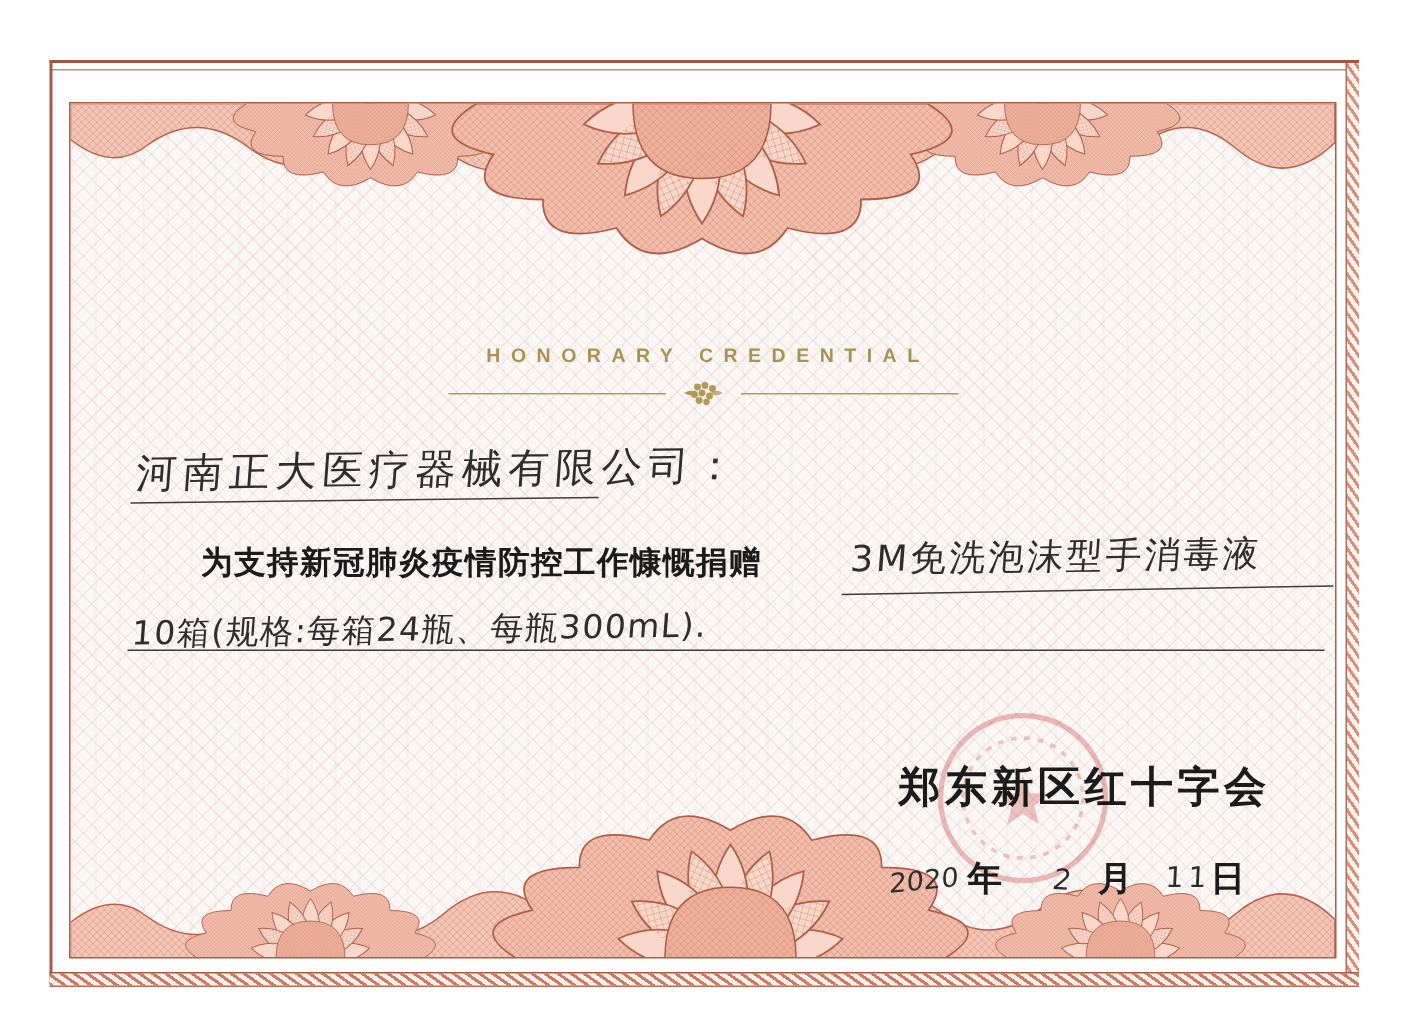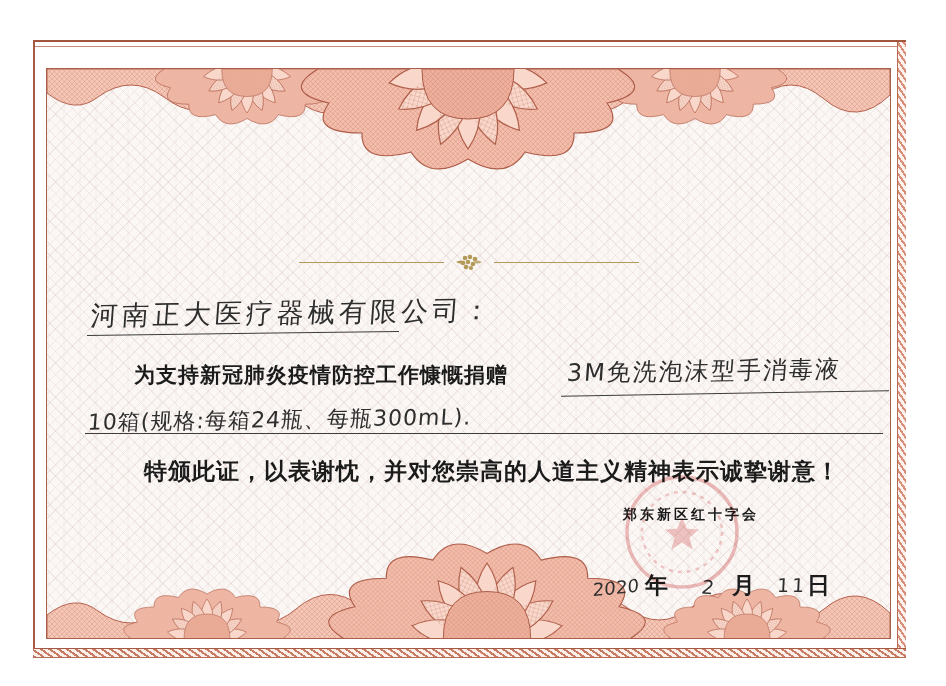--- a/index.html
+++ b/index.html
@@ -71,21 +71,21 @@
   .u-recipient{left:40px;top:264px;width:312px;transform:rotate(-0.7deg);}
 
   .body-prefix{left:87px;top:292px;font-size:21px;letter-spacing:1px;text-align:center;}
   .donation-item{left:520px;top:286px;font-size:24px;letter-spacing:2px;}
   .u-donation1{left:514px;top:324px;width:328px;transform:rotate(-1deg);}
   .donation-detail{left:41px;top:336px;font-size:22px;letter-spacing:1px;}
   .u-donation2{left:38px;top:364px;width:798px;}
 
   .thanks{left:97px;top:387px;font-size:23px;letter-spacing:1px;}
 
-  .issuer{left:552px;top:437px;font-size:14px;letter-spacing:3px;margin-left:24px;}
+  .issuer{left:552px;top:437px;font-size:28px;letter-spacing:3px;}
   .issuer-note{left:341px;top:468px;font-size:21px;letter-spacing:0.5px;}
 
   .date-year{left:546px;top:508px;font-size:18px;transform:skewX(-8deg) rotate(-6deg);}
   .date-year-suffix{left:598px;top:501px;font-size:23px;}
   .date-month{left:655px;top:507px;font-size:19px;transform:skewX(-6deg) rotate(4deg);}
   .date-month-suffix{left:685px;top:501px;font-size:23px;}
   .date-day{left:730px;top:505px;font-size:19px;letter-spacing:3px;transform:skewX(-3deg);}
   .date-day-suffix{left:760px;top:501px;font-size:23px;}
 
   .seal{position:absolute;left:560px;top:388px;width:150px;height:150px;
@@ -141,20 +141,21 @@
     </svg>
 
     <svg class="band bottom" viewBox="0 0 843 112">
       <path d="M0,0 H843 V26 Q810,58 777,30 Q744,2 711,30 Q678,60 645,32 Q612,6 579,32 Q546,56 513,30 Q480,4 447,30 Q414,62 381,32 Q348,6 315,32 Q282,58 249,30 Q216,2 183,30 Q150,54 117,28 Q84,4 51,28 Q28,46 0,24 Z" fill="#f5c6b6" stroke="#b4604c" stroke-width="1"></path>
       <path d="M0,0 H843 V26 Q810,58 777,30 Q744,2 711,30 Q678,60 645,32 Q612,6 579,32 Q546,56 513,30 Q480,4 447,30 Q414,62 381,32 Q348,6 315,32 Q282,58 249,30 Q216,2 183,30 Q150,54 117,28 Q84,4 51,28 Q28,46 0,24 Z" fill="url(#xh)" stroke="none"></path>
       <use href="#rosette" transform="translate(160,0) scale(0.5)"></use>
       <use href="#rosette" transform="translate(700,0) scale(0.5)"></use>
       <use href="#rosette" transform="translate(440,0) scale(0.95)"></use>
     </svg>
 
+    <div class="subtitle">HONORARY CREDENTIAL</div>
     <div class="divider">
       <span class="rule"></span>
       <svg class="orn" viewBox="0 0 34 18">
         <g fill="#b39a58">
           <circle cx="13" cy="5" r="2.3"></circle>
             <circle cx="18" cy="4" r="2.3"></circle>
             <circle cx="23" cy="6" r="2.3"></circle>
           <circle cx="11" cy="10" r="2.3"></circle>
             <circle cx="16" cy="9" r="2.3"></circle>
             <circle cx="21" cy="11" r="2.3"></circle>
@@ -168,21 +169,20 @@
     </div>
 
     <div class="hand recipient">河南正大医疗器械有限公司：</div>
     <div class="uline u-recipient"></div>
 
     <div class="printed body-prefix">为支持新冠肺炎疫情防控工作慷慨捐赠</div>
     <div class="hand donation-item">3M免洗泡沫型手消毒液</div>
     <div class="uline u-donation1"></div>
     <div class="hand donation-detail">10箱(规格:每箱24瓶、每瓶300mL).</div>
     <div class="uline u-donation2"></div>
-    <div class="printed thanks">特颁此证，以表谢忱，并对您崇高的人道主义精神表示诚挚谢意！</div>
 
     <div class="printed issuer">郑东新区红十字会</div>
 
     <div class="hand date-year">2020</div>
     <div class="printed date-year-suffix">年</div>
     <div class="hand date-month">2</div>
     <div class="printed date-month-suffix">月</div>
     <div class="hand date-day">11</div>
     <div class="printed date-day-suffix">日</div>
 

